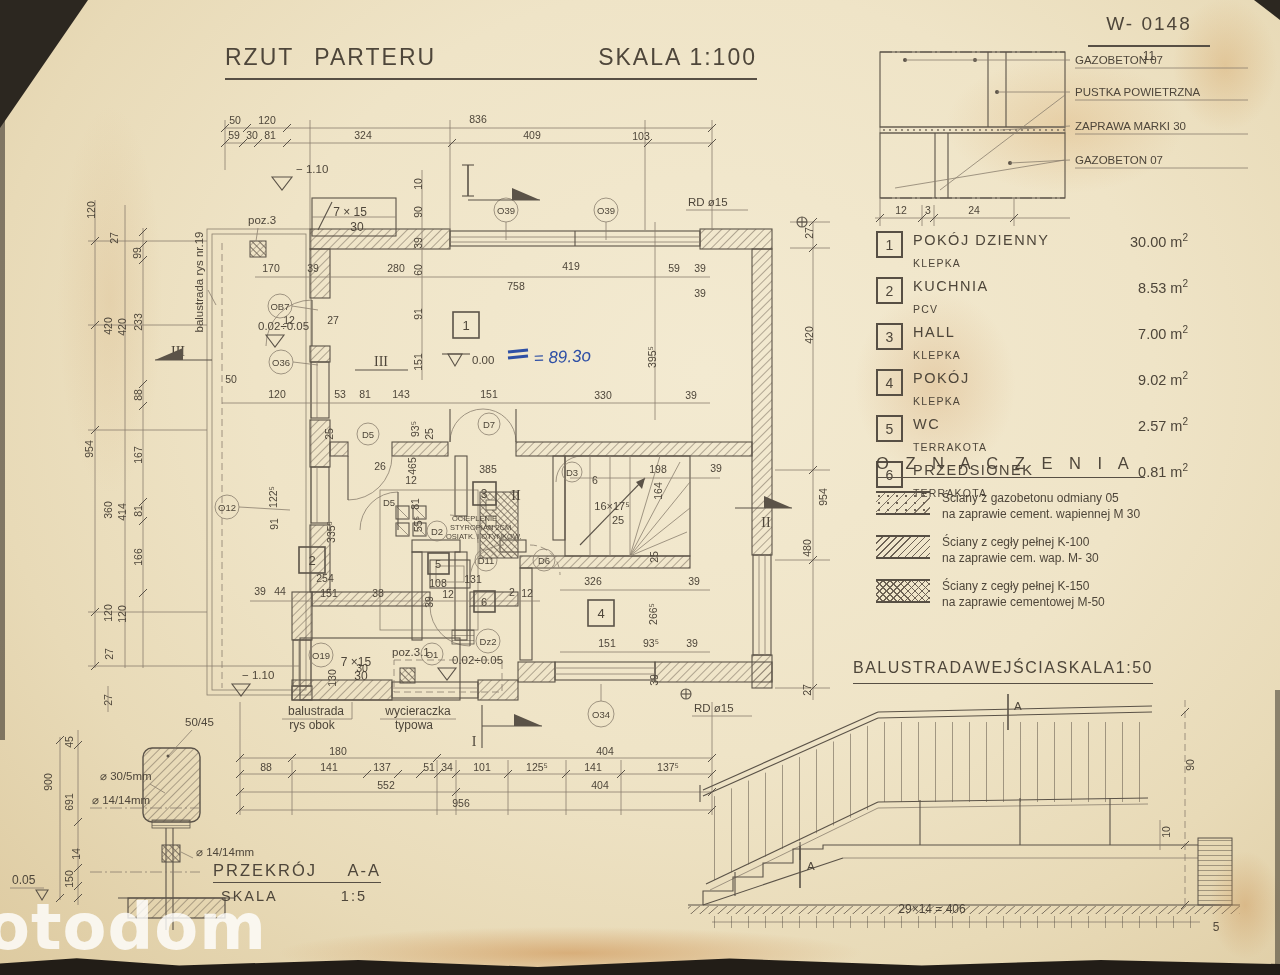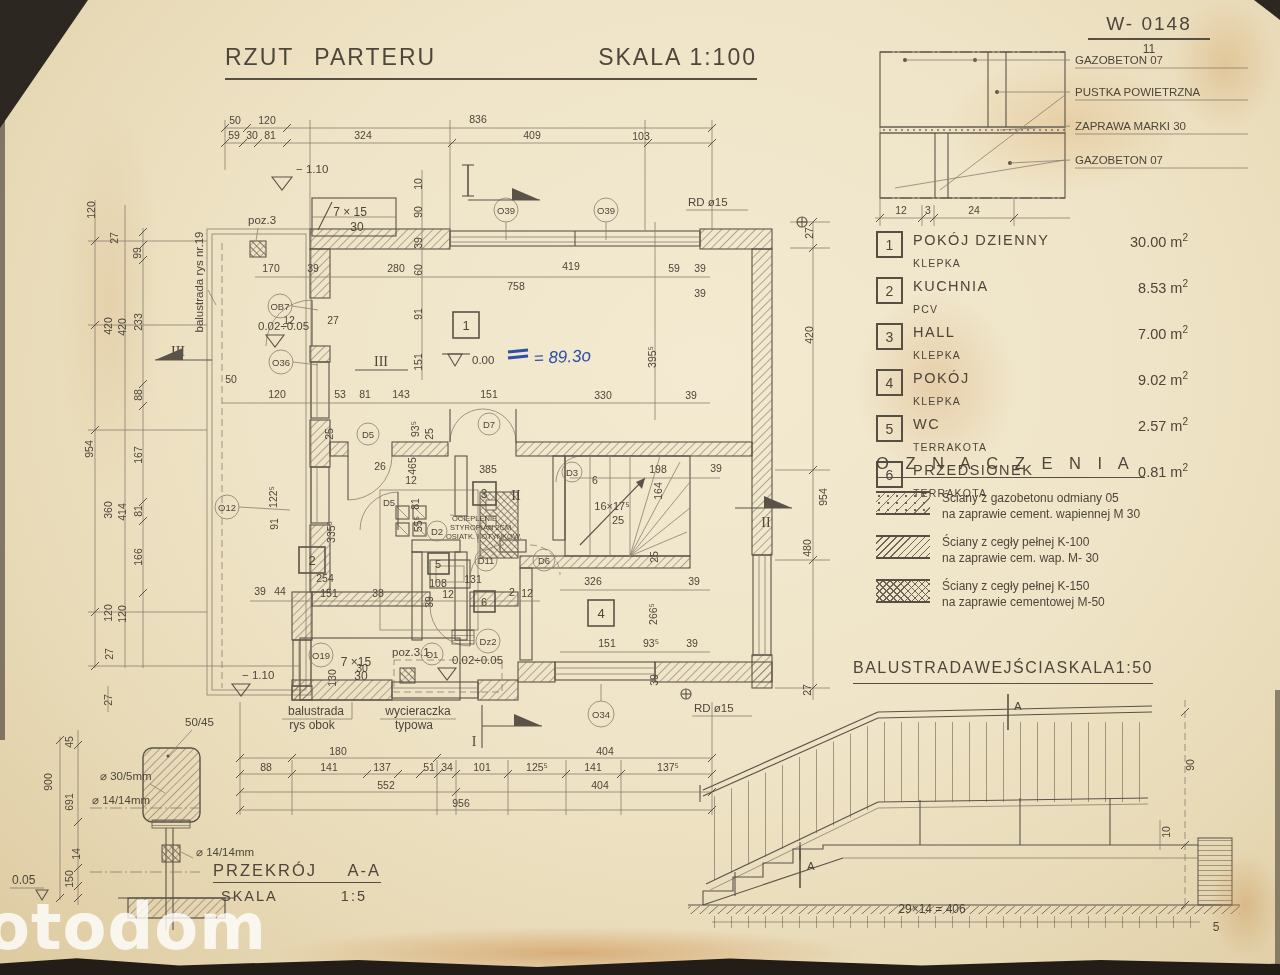--- a/index.html
+++ b/index.html
@@ -36,21 +36,21 @@
   .dd{stroke-dasharray:12 3 2 3;}
   .wall{fill:url(#hz);stroke:#5b5348;stroke-width:1.1;}
   .wx{fill:url(#hx);stroke:#5b5348;stroke-width:1;}
   .blue{fill:#2e4fa5;font-style:italic;font-size:17px;}
   
   .abs{position:absolute;}
   #title{left:225px;top:44px;width:532px;display:flex;font-size:23px;letter-spacing:2px;
      padding-bottom:7px;border-bottom:2px solid #574f44;gap:20px;}
   #title .w2{} #title .w3{margin-left:auto;}
   #docref{left:1088px;top:13px;width:122px;text-align:center;}
-  #docref .code{font-size:19px;letter-spacing:2px;border-bottom:2px solid #574f44;padding-bottom:3px;}
+  #docref .code{font-size:19px;letter-spacing:2px;border-bottom:2px solid #574f44;padding-bottom:10px;}
   #docref .sheet{font-size:12px;padding-top:2px;}
   #rooms{left:876px;top:231px;width:318px;}
   .rrow{position:relative;margin-bottom:8px;min-height:27px;}
   .rnum{display:inline-flex;width:23px;height:23px;border:2px solid #574f44;align-items:center;
      justify-content:center;font-size:14px;vertical-align:top;}
   .rname{font-size:14.5px;letter-spacing:1.5px;margin-left:10px;}
   .rfloor{font-size:10.5px;letter-spacing:1.2px;margin-left:37px;margin-top:-1px;}
   .rarea{position:absolute;right:6px;top:1px;font-size:14.5px;}
   .rarea sup{font-size:10px;}
   #legend{left:876px;top:454px;width:320px;}

